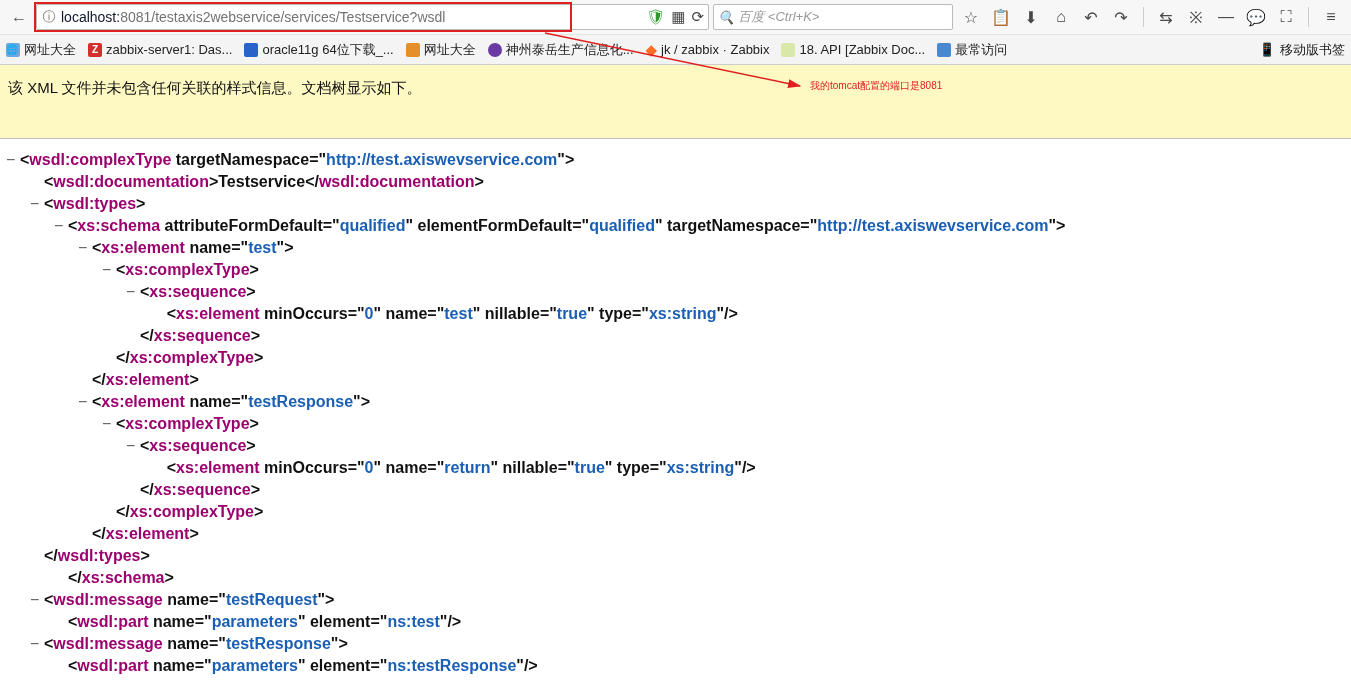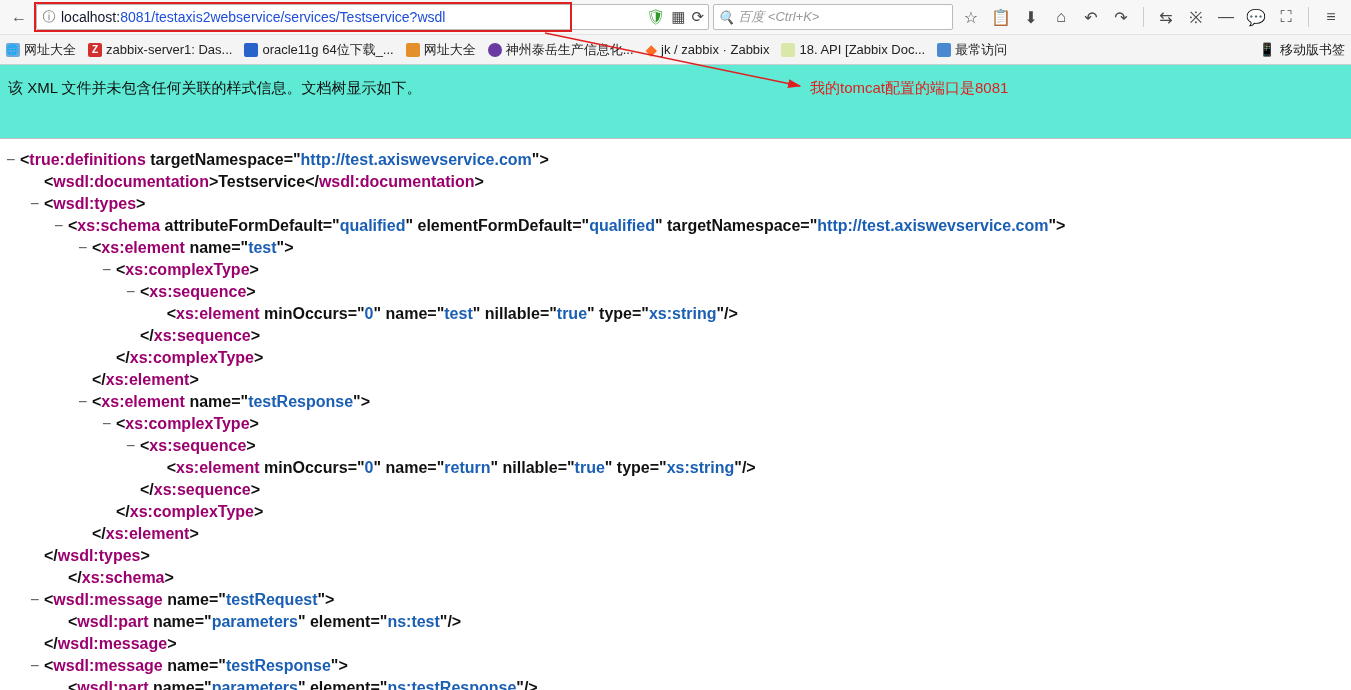--- a/index.html
+++ b/index.html
@@ -5,41 +5,41 @@
   * { box-sizing: border-box; }
   body { margin:0; font-family: "Microsoft YaHei", Arial, sans-serif; font-size:14px; color:#222; background:#fff; width:1351px; }
   
   .chrome { background:#f7f7f7; border-bottom:1px solid #ccc; }
   .urlrow { display:flex; align-items:center; height:34px; padding:2px 6px; gap:4px; }
   .nav-btn { width:26px; height:26px; display:flex; align-items:center; justify-content:center; color:#555; font-size:16px; border-radius:3px; }
   .urlbox { flex:1; display:flex; align-items:center; border:1px solid #bbb; border-radius:2px; background:#fff; height:26px; padding:0 4px; font-size:14px; position:relative; }
   .url-icon { width:16px; height:16px; display:flex; align-items:center; justify-content:center; color:#777; margin-right:4px; font-size:13px; }
   .url-text { flex:1; white-space:nowrap; overflow:hidden; }
   .url-text span.host { color:#0f172a; }
-  .url-text span.rest { color:#1d4ed8; }
+  .url-text span.rest { color:#737373; }
   .url-highlight { position:absolute; left:-3px; top:-3px; width:538px; height:30px; border:2px solid #e02020; pointer-events:none; }
   .url-right-icons { display:flex; gap:6px; align-items:center; color:#444; font-size:15px; }
   .searchbox { width:240px; display:flex; align-items:center; border:1px solid #bbb; border-radius:2px; background:#fff; height:26px; padding:0 4px; font-size:13px; color:#999; font-style:italic; gap:4px;}
   .toolbar-icons { display:flex; align-items:center; gap:10px; padding:0 4px; color:#333; font-size:16px; }
   .toolbar-icons .ic { width:20px; text-align:center; color:#474747;}
   .sep { width:1px; height:20px; background:#ccc; margin:0 2px;}
   .green { color:#2e9a2e; }
   .bookmarks { display:flex; align-items:center; height:30px; padding:0 6px; gap:12px; font-size:13px; color:#222; background:#f4f4f4; border-top:1px solid #e3e3e3;}
   .bm { display:flex; align-items:center; gap:4px; white-space:nowrap; cursor:pointer;}
   .sq { width:14px; height:14px; border-radius:2px; display:inline-block; }
   .sq-globe { background:#6fa8dc; color:#fff; font-size:10px; text-align:center; line-height:14px;}
   .sq-red { background:#d32f2f; color:#fff; font-weight:bold; font-size:10px; text-align:center; line-height:14px;}
   .sq-blue { background:#2962c9; }
   .sq-orange { background:#e58f2a; }
   .sq-purple { background:#6a3aa3; border-radius:50%;}
   .sq-gitlab { color:#fc6d26; font-size:15px;}
   .bm-right { margin-left:auto; display:flex; gap:8px; align-items:center;}
   
-  .infobar { background:#5eead4; padding:14px 8px 40px 8px; border-bottom:1px solid #bfbfbf; position:relative; font-size:15px; color:#111;}
-  .annotation { position:absolute; font-size:15px; color:#e02020; }
+  .infobar { background:#fef9c3; padding:14px 8px 40px 8px; border-bottom:1px solid #bfbfbf; position:relative; font-size:15px; color:#111;}
+  .annotation { position:absolute; font-size:10px; color:#e02020; }
   .annotation-text { left:810px; top:14px; }
   svg.arrow { position:absolute; top:-42px; left:0; pointer-events:none; }
   
   .xml { padding:10px 6px; font-family: Verdana, Arial, sans-serif; font-size:16px; line-height:22px; }
   .xml .ln { white-space:pre; font-family: Verdana, Arial, sans-serif;}
   .toggle { color:#646464; display:inline-block; width:14px; }
   .tag { color:#9b006e; font-weight:bold; }
   .attrname { color:#111; font-weight:bold;}
   .attreq { color:#111; font-weight:bold;}
   .attrval { color:#1a5fb4; font-weight:bold;}
@@ -141,21 +141,21 @@
         <marker id="ah" markerWidth="10" markerHeight="10" refX="8" refY="3" orient="auto">
           <path d="M0,0 L0,6 L9,3 z" fill="#e02020"></path>
         </marker>
       </defs>
     <line x1="545" y1="10" x2="800" y2="63" stroke="#e02020" stroke-width="1.5" marker-end="url(#ah)"></line>
   </svg>
   <div class="annotation annotation-text">我的tomcat配置的端口是8081</div>
 </div>
 
 <div class="xml" id="xml-tree">
-    <div class="ln ind0"><span class="toggle">− </span><span class="br">&lt;</span><span class="tag">true:definitions</span> <span class="attrname">targetNamespace</span><span class="attreq">=</span><span class="br">"</span><span class="attrval">http://test.axiswevservice.com</span><span class="br">"</span><span class="br">&gt;</span></div>
+    <div class="ln ind0"><span class="toggle">− </span><span class="br">&lt;</span><span class="tag">wsdl:complexType</span> <span class="attrname">targetNamespace</span><span class="attreq">=</span><span class="br">"</span><span class="attrval">http://test.axiswevservice.com</span><span class="br">"</span><span class="br">&gt;</span></div>
     <div class="ln ind1"><span class="toggle">  </span><span class="br">&lt;</span><span class="tag">wsdl:documentation</span><span class="br">&gt;</span><span class="txt">Testservice</span><span class="br">&lt;/</span><span class="tag">wsdl:documentation</span><span class="br">&gt;</span></div>
     <div class="ln ind1"><span class="toggle">− </span><span class="br">&lt;</span><span class="tag">wsdl:types</span><span class="br">&gt;</span></div>
     <div class="ln ind2"><span class="toggle">− </span><span class="br">&lt;</span><span class="tag">xs:schema</span> <span class="attrname">attributeFormDefault</span><span class="attreq">=</span><span class="br">"</span><span class="attrval">qualified</span><span class="br">" </span><span class="attrname">elementFormDefault</span><span class="attreq">=</span><span class="br">"</span><span class="attrval">qualified</span><span class="br">" </span><span class="attrname">targetNamespace</span><span class="attreq">=</span><span class="br">"</span><span class="attrval">http://test.axiswevservice.com</span><span class="br">"</span><span class="br">&gt;</span></div>
     <div class="ln ind3"><span class="toggle">− </span><span class="br">&lt;</span><span class="tag">xs:element</span> <span class="attrname">name</span><span class="attreq">=</span><span class="br">"</span><span class="attrval">test</span><span class="br">"</span><span class="br">&gt;</span></div>
     <div class="ln ind4"><span class="toggle">− </span><span class="br">&lt;</span><span class="tag">xs:complexType</span><span class="br">&gt;</span></div>
     <div class="ln ind5"><span class="toggle">− </span><span class="br">&lt;</span><span class="tag">xs:sequence</span><span class="br">&gt;</span></div>
     <div class="ln ind5"><span class="toggle">  </span>      <span class="br">&lt;</span><span class="tag">xs:element</span> <span class="attrname">minOccurs</span><span class="attreq">=</span><span class="br">"</span><span class="attrval">0</span><span class="br">" </span><span class="attrname">name</span><span class="attreq">=</span><span class="br">"</span><span class="attrval">test</span><span class="br">" </span><span class="attrname">nillable</span><span class="attreq">=</span><span class="br">"</span><span class="attrval">true</span><span class="br">" </span><span class="attrname">type</span><span class="attreq">=</span><span class="br">"</span><span class="attrval">xs:string</span><span class="br">"</span><span class="br">/&gt;</span></div>
     <div class="ln ind5"><span class="toggle">  </span><span class="br">&lt;/</span><span class="tag">xs:sequence</span><span class="br">&gt;</span></div>
     <div class="ln ind4"><span class="toggle">  </span><span class="br">&lt;/</span><span class="tag">xs:complexType</span><span class="br">&gt;</span></div>
     <div class="ln ind3"><span class="toggle">  </span><span class="br">&lt;/</span><span class="tag">xs:element</span><span class="br">&gt;</span></div>
@@ -163,16 +163,15 @@
     <div class="ln ind4"><span class="toggle">− </span><span class="br">&lt;</span><span class="tag">xs:complexType</span><span class="br">&gt;</span></div>
     <div class="ln ind5"><span class="toggle">− </span><span class="br">&lt;</span><span class="tag">xs:sequence</span><span class="br">&gt;</span></div>
     <div class="ln ind5"><span class="toggle">  </span>      <span class="br">&lt;</span><span class="tag">xs:element</span> <span class="attrname">minOccurs</span><span class="attreq">=</span><span class="br">"</span><span class="attrval">0</span><span class="br">" </span><span class="attrname">name</span><span class="attreq">=</span><span class="br">"</span><span class="attrval">return</span><span class="br">" </span><span class="attrname">nillable</span><span class="attreq">=</span><span class="br">"</span><span class="attrval">true</span><span class="br">" </span><span class="attrname">type</span><span class="attreq">=</span><span class="br">"</span><span class="attrval">xs:string</span><span class="br">"</span><span class="br">/&gt;</span></div>
     <div class="ln ind5"><span class="toggle">  </span><span class="br">&lt;/</span><span class="tag">xs:sequence</span><span class="br">&gt;</span></div>
     <div class="ln ind4"><span class="toggle">  </span><span class="br">&lt;/</span><span class="tag">xs:complexType</span><span class="br">&gt;</span></div>
     <div class="ln ind3"><span class="toggle">  </span><span class="br">&lt;/</span><span class="tag">xs:element</span><span class="br">&gt;</span></div>
     <div class="ln ind1"><span class="toggle">  </span><span class="br">&lt;/</span><span class="tag">wsdl:types</span><span class="br">&gt;</span></div>
     <div class="ln ind2"><span class="toggle">  </span><span class="br">&lt;/</span><span class="tag">xs:schema</span><span class="br">&gt;</span></div>
     <div class="ln ind1"><span class="toggle">− </span><span class="br">&lt;</span><span class="tag">wsdl:message</span> <span class="attrname">name</span><span class="attreq">=</span><span class="br">"</span><span class="attrval">testRequest</span><span class="br">"</span><span class="br">&gt;</span></div>
     <div class="ln ind2"><span class="toggle">  </span><span class="br">&lt;</span><span class="tag">wsdl:part</span> <span class="attrname">name</span><span class="attreq">=</span><span class="br">"</span><span class="attrval">parameters</span><span class="br">" </span><span class="attrname">element</span><span class="attreq">=</span><span class="br">"</span><span class="attrval">ns:test</span><span class="br">"</span><span class="br">/&gt;</span></div>
-    <div class="ln ind1"><span class="toggle">  </span><span class="br">&lt;/</span><span class="tag">wsdl:message</span><span class="br">&gt;</span></div>
     <div class="ln ind1"><span class="toggle">− </span><span class="br">&lt;</span><span class="tag">wsdl:message</span> <span class="attrname">name</span><span class="attreq">=</span><span class="br">"</span><span class="attrval">testResponse</span><span class="br">"</span><span class="br">&gt;</span></div>
     <div class="ln ind2"><span class="toggle">  </span><span class="br">&lt;</span><span class="tag">wsdl:part</span> <span class="attrname">name</span><span class="attreq">=</span><span class="br">"</span><span class="attrval">parameters</span><span class="br">" </span><span class="attrname">element</span><span class="attreq">=</span><span class="br">"</span><span class="attrval">ns:testResponse</span><span class="br">"</span><span class="br">/&gt;</span></div>
   </div>
 
 </body></html>

